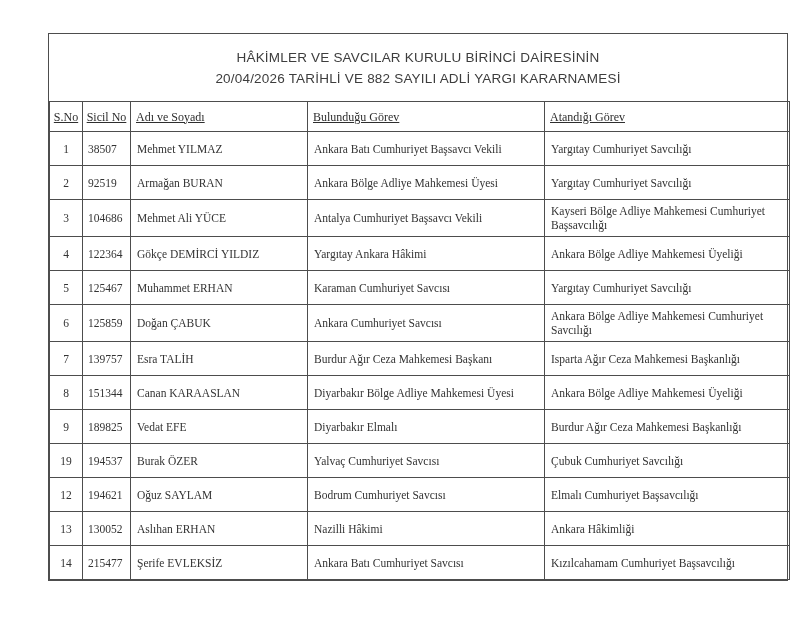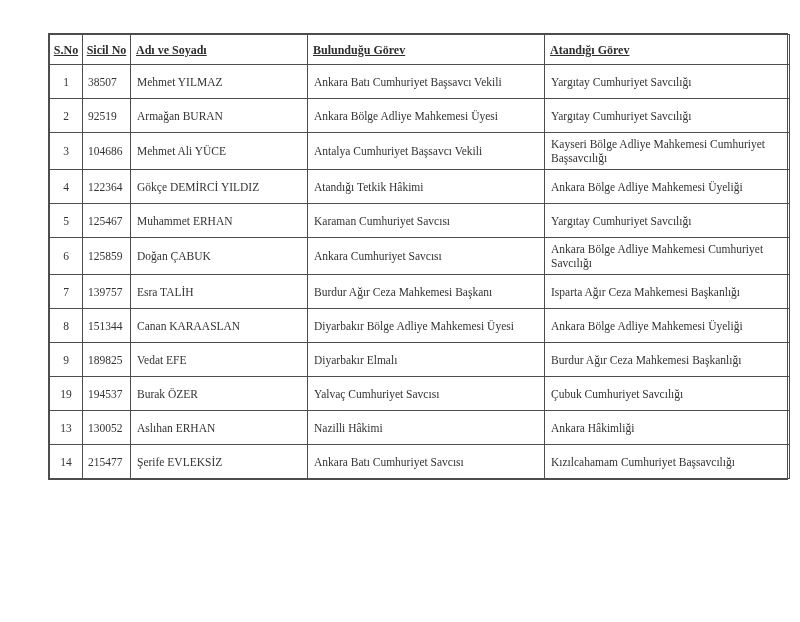--- a/index.html
+++ b/index.html
@@ -51,37 +51,41 @@
     vertical-align: middle;
     font-size: 11.5px;
     line-height: 14px;
     padding: 4px 6px;
     overflow: hidden;
     word-wrap: break-word;
   }
   table.decree th {
     font-family: "Liberation Serif", serif;
     font-size: 12px;
-    font-weight: bold;
+    font-weight: normal;
     text-decoration: underline;
     text-align: left;
     height: 21px;
     padding: 4px 5px;
     color: #2e2e2e;
   }
   table.decree th.center { text-align: center; padding: 4px 1px; }
   table.decree td { height: 25px; }
   table.decree td.num { text-align: center; padding: 4px 2px; }
   table.decree td.sicil { padding: 4px 5px; }
 </style>
 </head>
 <body>
 
 <div class="page">
   <div class="doc">
+    <div class="title-block">
+      <div>HÂKİMLER VE SAVCILAR KURULU BİRİNCİ DAİRESİNİN</div>
+      <div>20/04/2026 TARİHLİ VE 882 SAYILI ADLİ YARGI KARARNAMESİ</div>
+    </div>
     <table class="decree">
       <colgroup>
         <col class="c-sno">
           <col class="c-sicil">
           <col class="c-name">
           <col class="c-cur">
           <col class="c-new">
       </colgroup>
       <thead>
         <tr>
@@ -111,21 +115,21 @@
             <td class="num">3</td>
             <td class="sicil">104686</td>
             <td>Mehmet Ali YÜCE</td>
             <td>Antalya Cumhuriyet Başsavcı Vekili</td>
             <td>Kayseri Bölge Adliye Mahkemesi Cumhuriyet Başsavcılığı</td>
           </tr>
           <tr>
             <td class="num">4</td>
             <td class="sicil">122364</td>
             <td>Gökçe DEMİRCİ YILDIZ</td>
-            <td>Atandığı Tetkik Hâkimi</td>
+            <td>Yargıtay Ankara Hâkimi</td>
             <td>Ankara Bölge Adliye Mahkemesi Üyeliği</td>
           </tr>
           <tr>
             <td class="num">5</td>
             <td class="sicil">125467</td>
             <td>Muhammet ERHAN</td>
             <td>Karaman Cumhuriyet Savcısı</td>
             <td>Yargıtay Cumhuriyet Savcılığı</td>
           </tr>
           <tr>
@@ -157,20 +161,27 @@
             <td>Burdur Ağır Ceza Mahkemesi Başkanlığı</td>
           </tr>
           <tr>
             <td class="num">19</td>
             <td class="sicil">194537</td>
             <td>Burak ÖZER</td>
             <td>Yalvaç Cumhuriyet Savcısı</td>
             <td>Çubuk Cumhuriyet Savcılığı</td>
           </tr>
           <tr>
+            <td class="num">12</td>
+            <td class="sicil">194621</td>
+            <td>Oğuz SAYLAM</td>
+            <td>Bodrum Cumhuriyet Savcısı</td>
+            <td>Elmalı Cumhuriyet Başsavcılığı</td>
+          </tr>
+          <tr>
             <td class="num">13</td>
             <td class="sicil">130052</td>
             <td>Aslıhan ERHAN</td>
             <td>Nazilli Hâkimi</td>
             <td>Ankara Hâkimliği</td>
           </tr>
           <tr>
             <td class="num">14</td>
             <td class="sicil">215477</td>
             <td>Şerife EVLEKSİZ</td>

